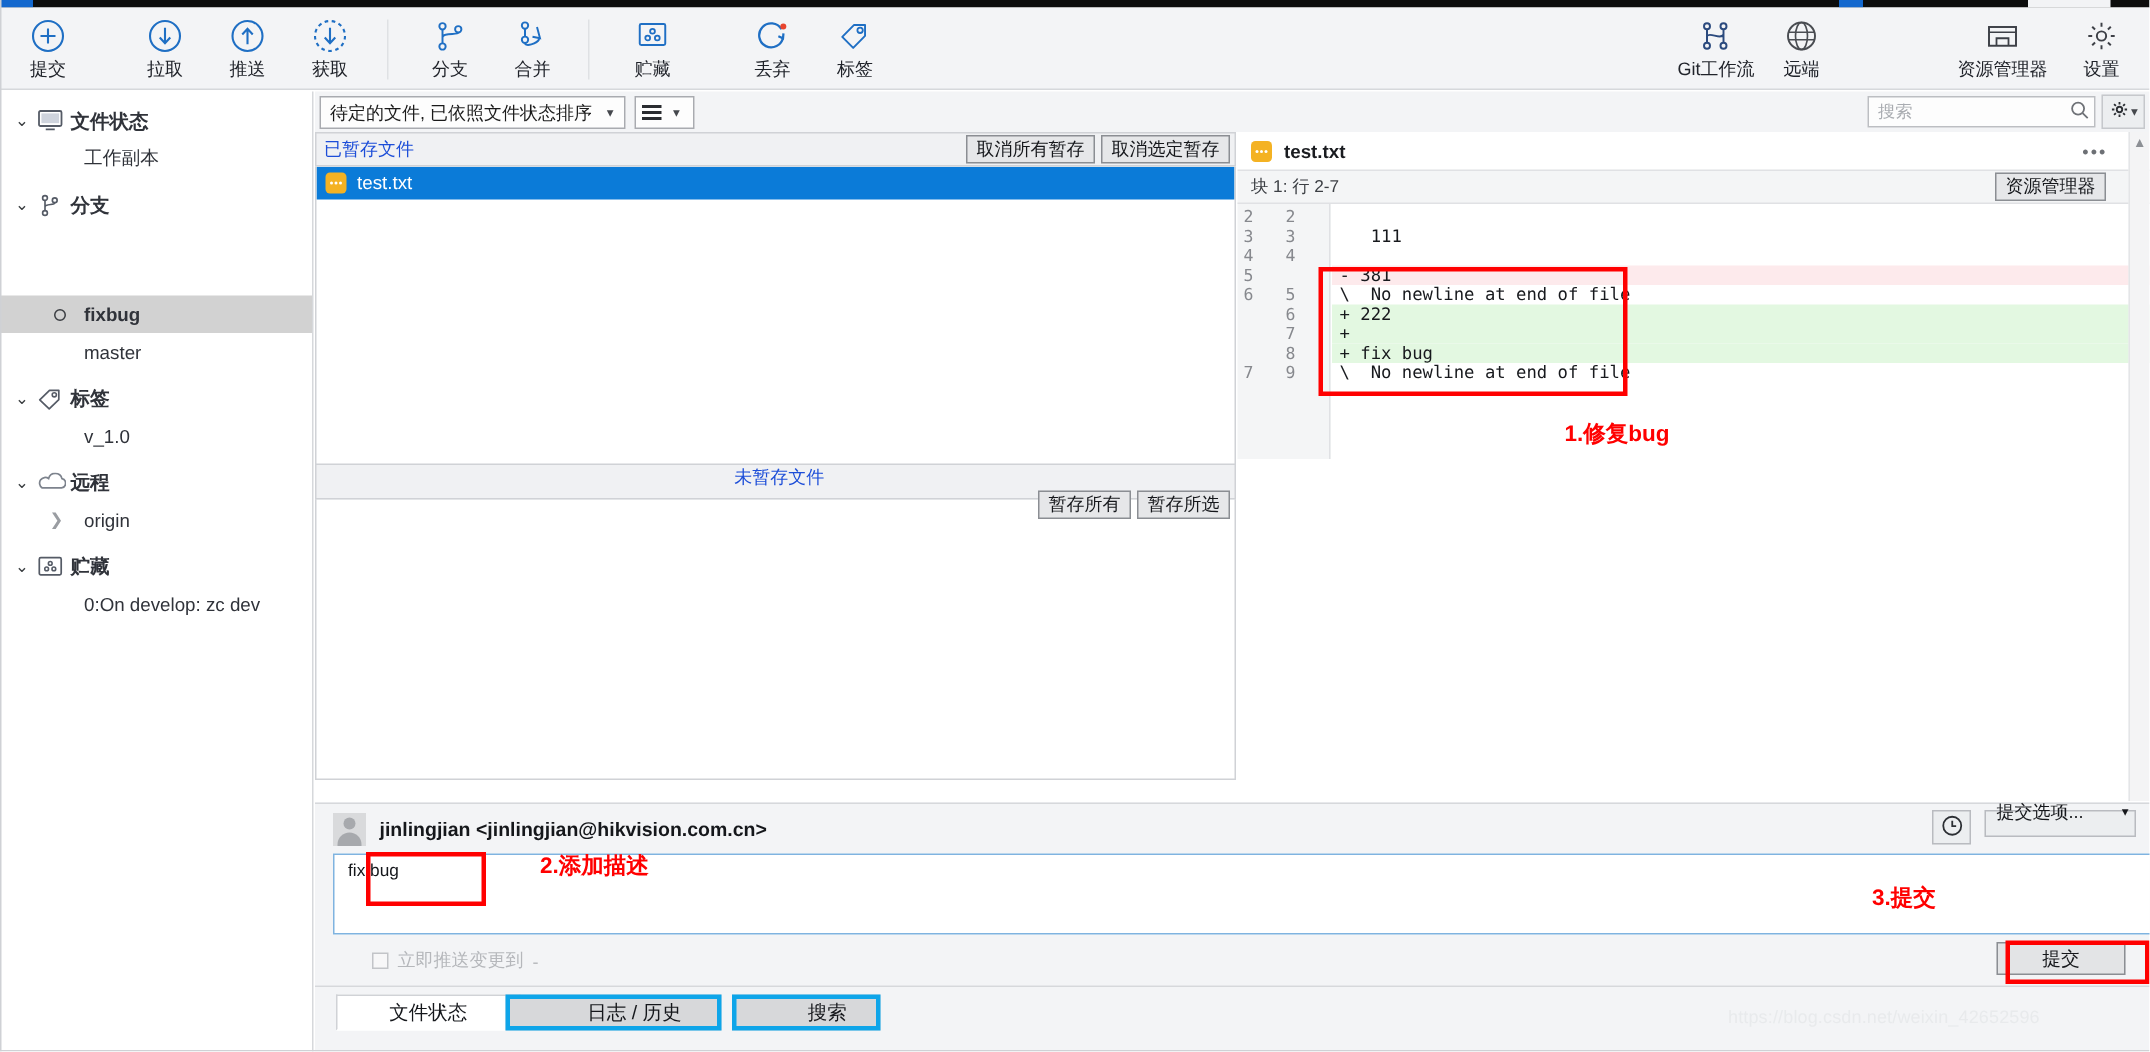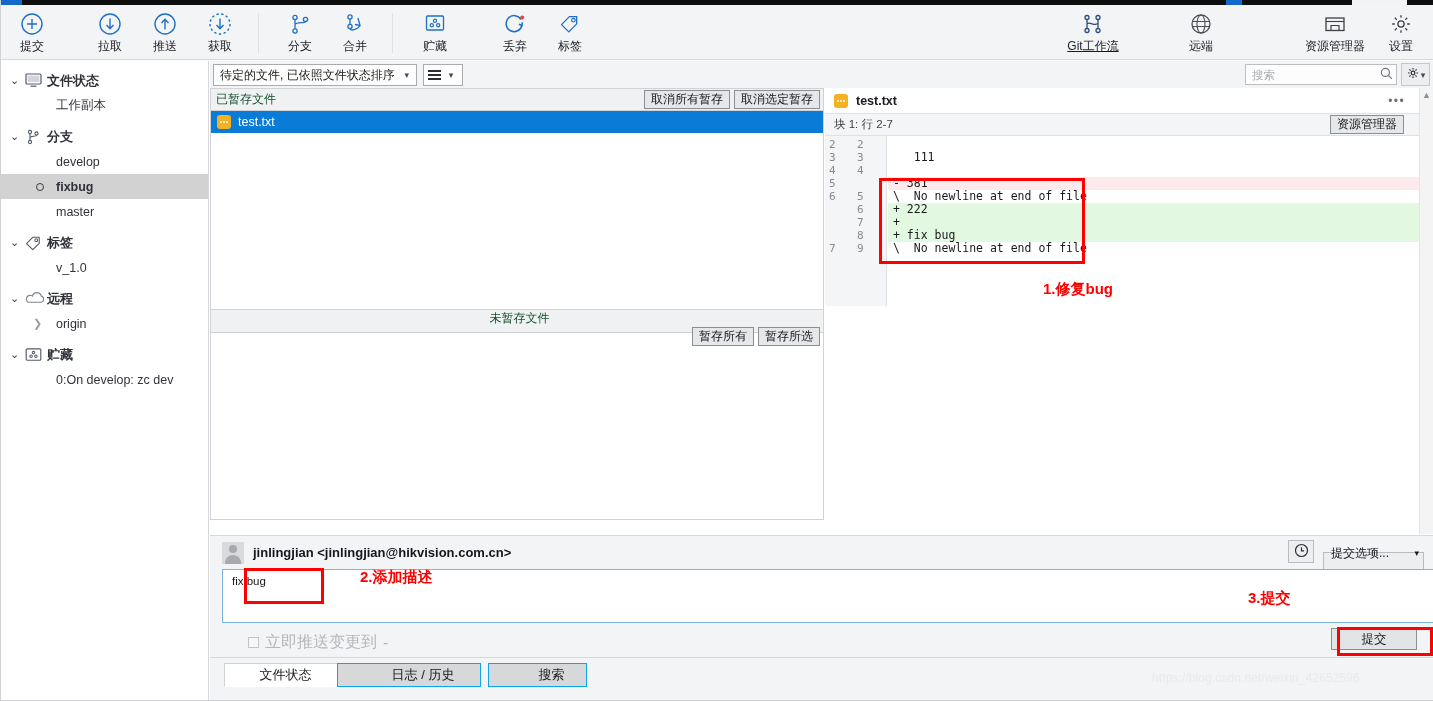--- a/index.html
+++ b/index.html
@@ -68,34 +68,34 @@
   .sidebar {
     position:absolute; left:0; top:61px; width:209px; height:640px;
     background:#ffffff; border-right:1px solid #d6d8db; overflow:hidden;
   }
   .side-row { position:relative; height:25px; display:flex; align-items:center; }
   .side-group { padding-left:10px; }
   .side-group .chev { width:15px; color:#3c4043; font-size:11px; }
   .side-group .gicon { width:22px; display:flex; align-items:center; }
   .side-group .glabel { font-size:13px; color:#30333a; font-weight:bold; }
   .side-child { padding-left:56px; font-size:12.5px; color:#30333a; }
-  .side-child.sel { background:#d2d2d2; font-weight:bold; }
+  .side-child.sel { background:#d2d2d2; font-weight:bold;margin-top:48px; }
   .side-child .bullet {
     position:absolute; left:36px; width:8px; height:8px; border-radius:50%;
     border:1.6px solid #3a3d42;
   }
   .side-child .arrow { position:absolute; left:33px; color:#9a9da2; font-size:11px; }
 
   
   .midcol { position:absolute; left:210px; top:88px; width:614px; height:446px; }
   .pane-header {
     position:relative; height:23px; background:#f0f1f3; border:1px solid #d0d2d6;
     border-bottom:1px solid #d0d2d6; display:flex; align-items:center; padding-left:5px;
   }
-  .pane-header .ttl { font-size:12px; color:#14532d; }
+  .pane-header .ttl { font-size:12px; color:#1d4ed8; }
   .pane-header .btns { margin-left:auto; display:flex; gap:4px; padding-right:3px; }
   .sbtn {
     background:#e6e7e9; border:1px solid #8b8e93; font-size:12px; color:#15171b;
     padding:1px 6px; line-height:15px; font-family:inherit;
   }
   .filelist { border:1px solid #d0d2d6; border-top:0; height:199px; background:#ffffff; overflow:hidden; }
   .filerow { height:22px; display:flex; align-items:center; padding-left:6px; gap:7px; font-size:12.5px; }
   .filerow.sel { background:#0b7bd8; color:#ffffff; }
   .fileicon {
     width:14px; height:14px; border-radius:3px; background:#f4b223;
@@ -138,49 +138,49 @@
   .author-row { position:relative; height:33px; display:flex; align-items:center; padding-left:12px; gap:9px; }
   .avatar { width:22px; height:22px; background:#d9dadc; position:relative; overflow:hidden; flex:0 0 auto; }
   .avatar::before { content:""; position:absolute; left:7px; top:3px; width:8px; height:8px; border-radius:50%; background:#a7a9ad; }
   .avatar::after { content:""; position:absolute; left:3px; top:13px; width:16px; height:11px; border-radius:8px 8px 0 0; background:#a7a9ad; }
   .author-name { font-size:13px; font-weight:bold; color:#15171b; }
   .hist-btn {
     position:absolute; right:119px; top:4px; width:26px; height:23px; background:#eceef0;
     border:1px solid #b9bbc0; display:flex; align-items:center; justify-content:center;
   }
   .opts-btn {
-    position:absolute; right:9px; top:16px; width:101px; height:14px; background:#eceef0;
+    position:absolute; right:9px; top:4px; width:101px; height:14px; background:#eceef0;
     border:1px solid #b9bbc0; display:flex; align-items:center; font-size:12px; padding:0 4px 16px 7px; color:#15171b;
   }
   .opts-btn .caret { margin-left:auto; font-size:9px; }
   .msgbox {
     position:absolute; left:12px; top:33px; width:1419px; height:54px;
     background:#ffffff; border:1px solid #7fb3e0;
   }
   .msgbox .msgtext { padding:5px 0 0 9px; font-size:11.5px; color:#15171b; }
   .commit-btn {
     position:absolute; right:16px; top:92px; width:86px; height:22px; background:#e3e4e6;
     border:1px solid #8b8e93; font-size:12.5px; color:#15171b; display:flex;
     align-items:center; justify-content:center; font-family:inherit;
   }
   .pushrow { position:absolute; left:248px; top:632px; display:flex; align-items:center; gap:6px; }
   .pushrow .cbx { width:11px; height:11px; border:1px solid #c2c4c8; background:#f7f7f8; }
-  .pushrow .lbl { font-size:16px; color:#b5b7bb; }
+  .pushrow .lbl { font-size:12px; color:#b5b7bb; }
 
   
   .bottomtabs {
     position:absolute; left:210px; top:657px; width:1223px; height:44px;
     background:#f3f4f6; border-top:1px solid #d6d8db;
   }
   .btab {
     position:absolute; top:5px; height:24px; display:flex; align-items:center;
     justify-content:center; font-size:13px; font-family:inherit; color:#15171b;
   }
   .btab.active { background:#ffffff; border:1px solid #d0d2d6; border-bottom-color:#ffffff; }
-  .btab.inactive { background:#d7d8da; border:1px solid #0ea5e9;padding-left:28px; }
+  .btab.inactive { background:#d7d8da; border:3px solid #0ea5e9;padding-left:28px; }
 
   .watermark {
     position:absolute; left:1152px; top:671px; font-size:12px; color:#e8eaec;
     letter-spacing:0.1px;
   }
 
   
   .anno { position:absolute; color:#ff0000; font-size:15px; font-weight:bold; white-space:nowrap; }
   .redbox { position:absolute; border:3px solid #ff0000; }
 
@@ -294,21 +294,21 @@
     <div class="tb-item" style="left:538px;">
       <span class="tb-icon">
         <svg width="26" height="26" viewBox="0 0 26 26">
             <path d="M4.5 13.6L12.4 5.6h7.3v7.3l-7.9 8z" fill="none" stroke="#1f6fc4" stroke-width="1.3" stroke-linejoin="round"></path>
             <circle cx="16.4" cy="9.2" r="1.8" fill="none" stroke="#1f6fc4" stroke-width="1.2"></circle>
           </svg>
       </span>
       <span class="tb-label">标签</span>
     </div>
 
-    <div class="tb-item tb-wide" style="left:1047px;text-decoration:underline;">
+    <div class="tb-item tb-wide" style="left:1098px;">
       <span class="tb-icon">
         <svg width="26" height="26" viewBox="0 0 26 26">
             <circle cx="7" cy="6.5" r="2" fill="none" stroke="#2b4a7e" stroke-width="1.3"></circle>
             <circle cx="7" cy="19.5" r="2" fill="none" stroke="#2b4a7e" stroke-width="1.3"></circle>
             <circle cx="18" cy="6.5" r="2" fill="none" stroke="#2b4a7e" stroke-width="1.3"></circle>
             <circle cx="18" cy="19.5" r="2" fill="none" stroke="#2b4a7e" stroke-width="1.3"></circle>
             <path d="M7 8.7v8.6M18 8.7v8.6M7 13c2 -3 9 3 11 -1" fill="none" stroke="#2b4a7e" stroke-width="1.3"></path>
           </svg>
       </span>
       <span class="tb-label">Git工作流</span>
@@ -406,23 +406,20 @@
       <span class="chev">⌄</span>
       <span class="gicon">
         <svg width="16" height="16" viewBox="0 0 16 16">
             <circle cx="5" cy="3" r="1.6" fill="none" stroke="#555b66" stroke-width="1.1"></circle>
             <circle cx="5" cy="13" r="1.6" fill="none" stroke="#555b66" stroke-width="1.1"></circle>
             <circle cx="11.5" cy="4.5" r="1.6" fill="none" stroke="#555b66" stroke-width="1.1"></circle>
             <path d="M5 4.6v6.8M5 9c0-2.5 6.5-1 6.5-2.7" fill="none" stroke="#555b66" stroke-width="1.1"></path>
           </svg>
       </span>
       <span class="glabel">分支</span>
-    </div>
-    <div class="side-row side-child">
-      <span>develop</span>
     </div>
     <div class="side-row side-child sel">
       <span class="bullet"></span>
       <span>fixbug</span>
     </div>
     <div class="side-row side-child">
       <span>master</span>
     </div>
 
     <div class="side-row side-group" style="margin-top:6px;">

